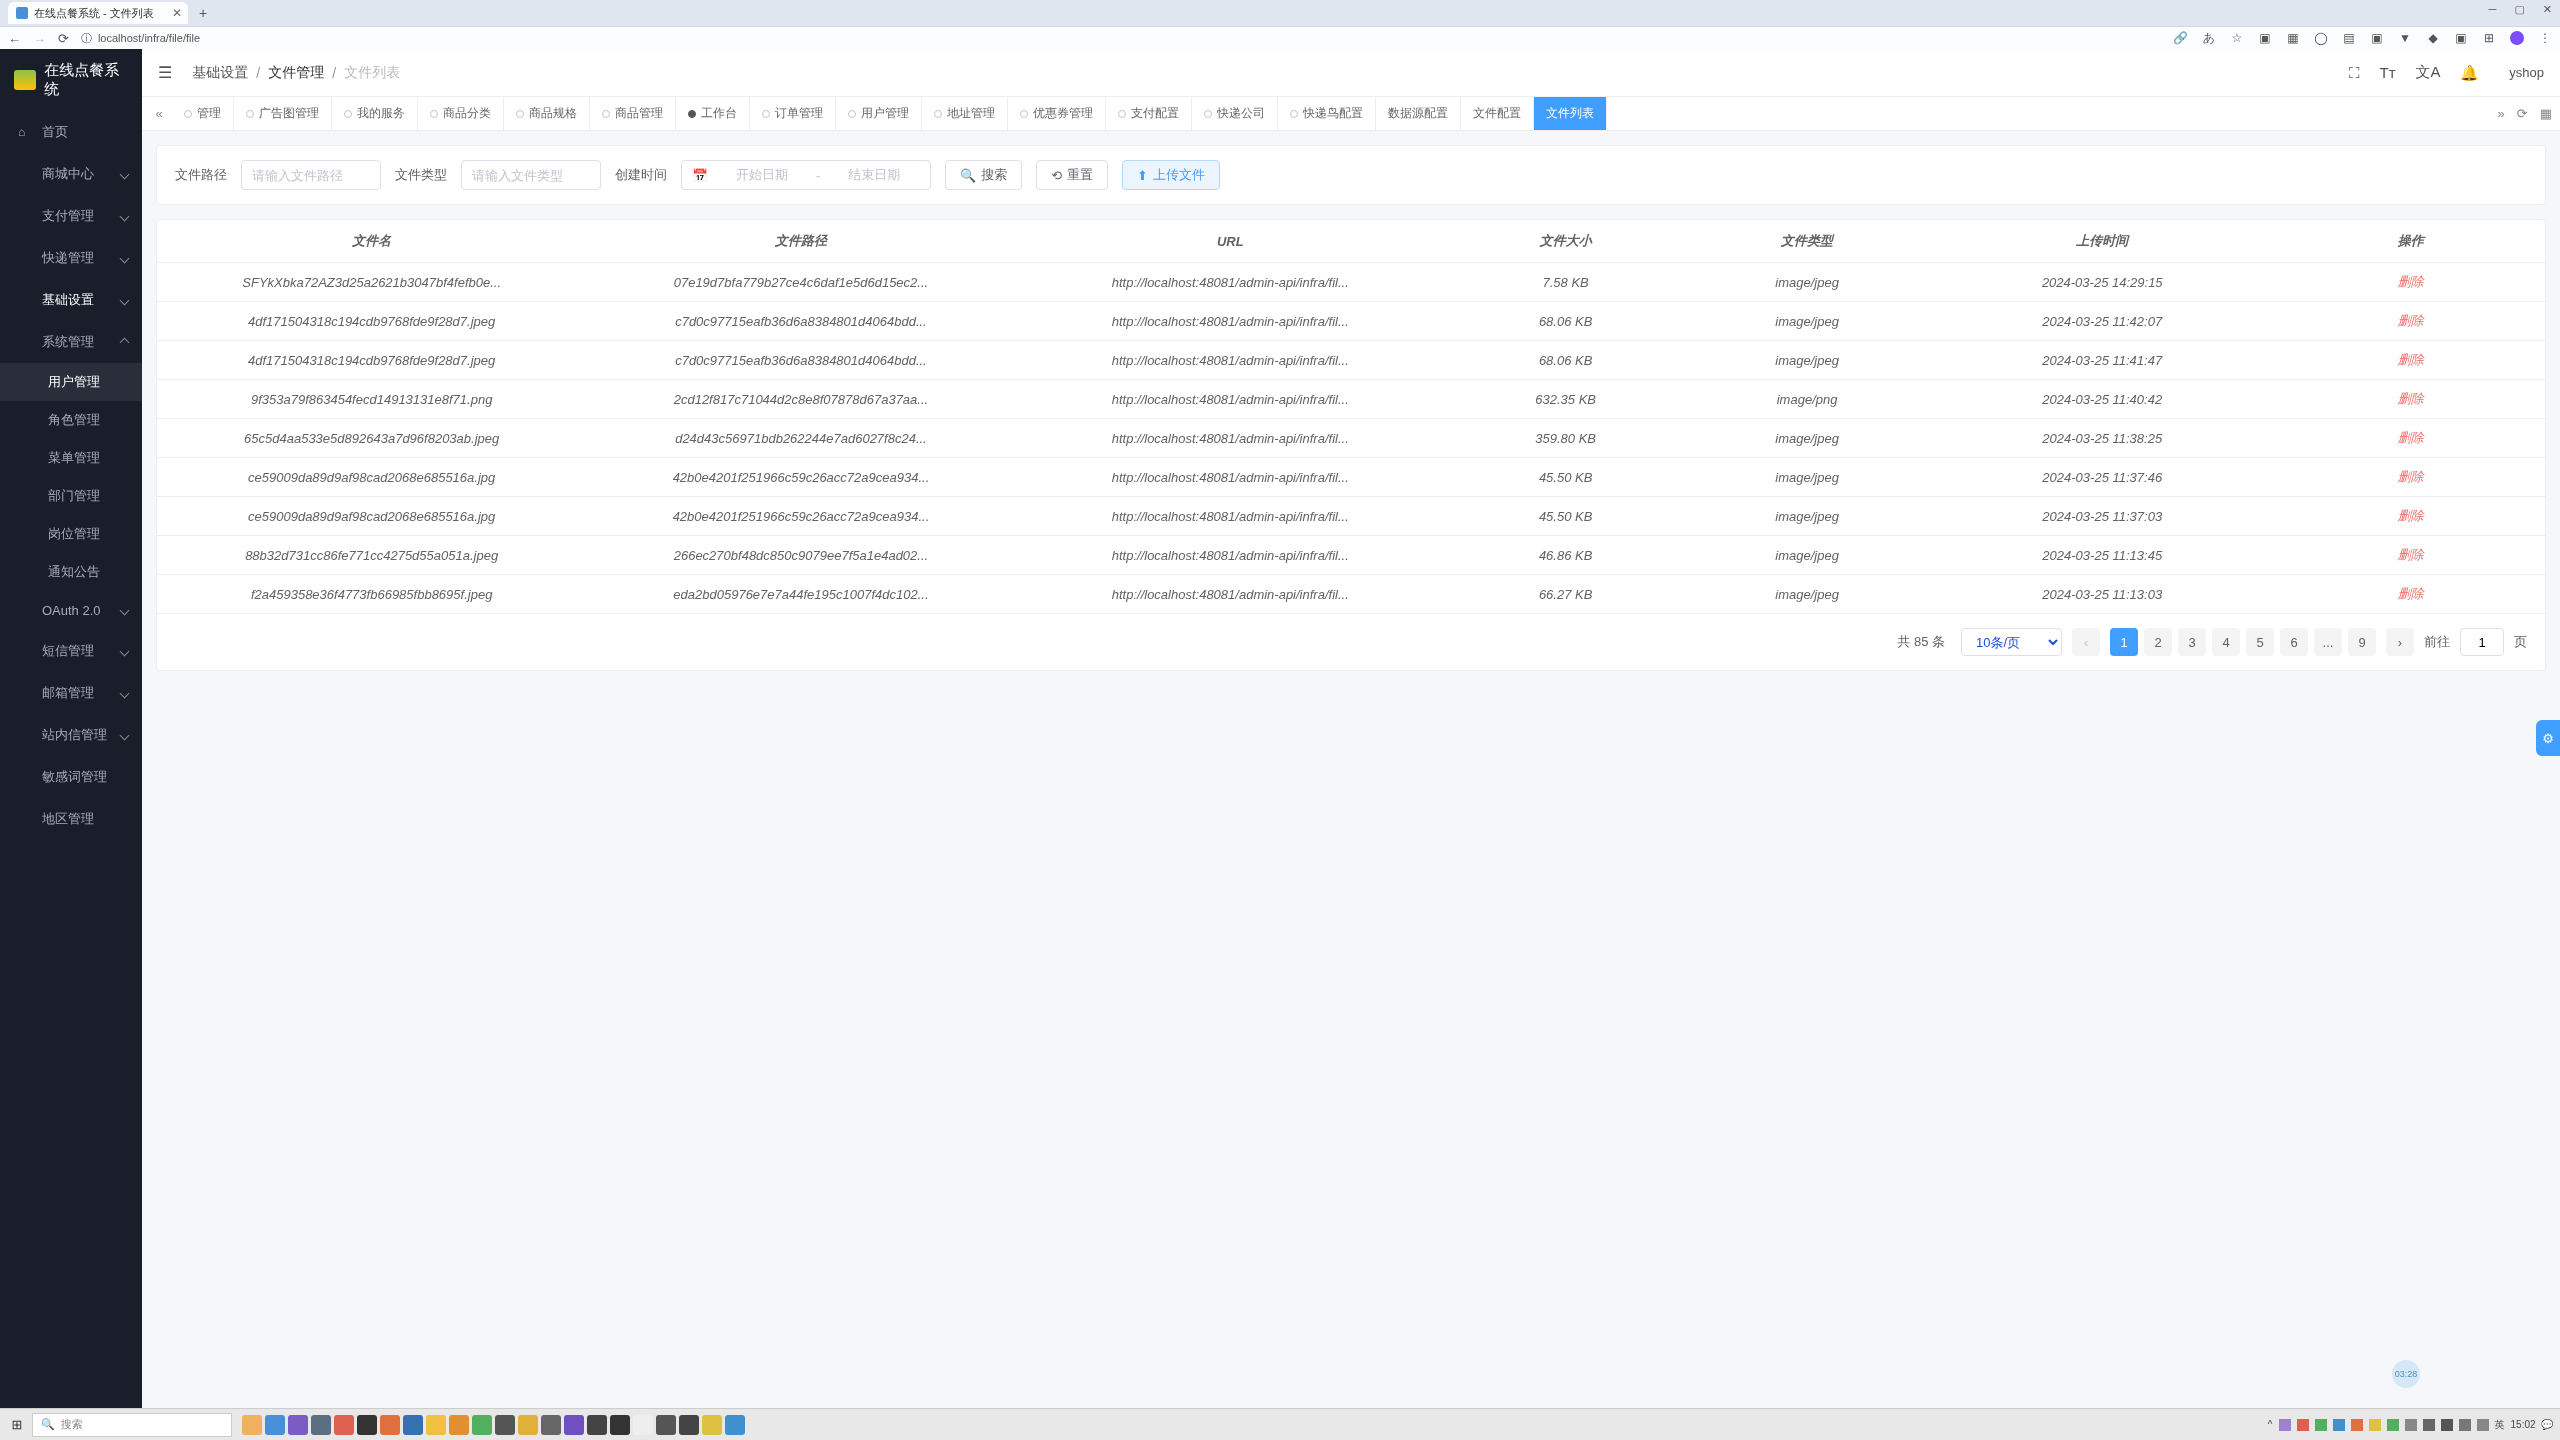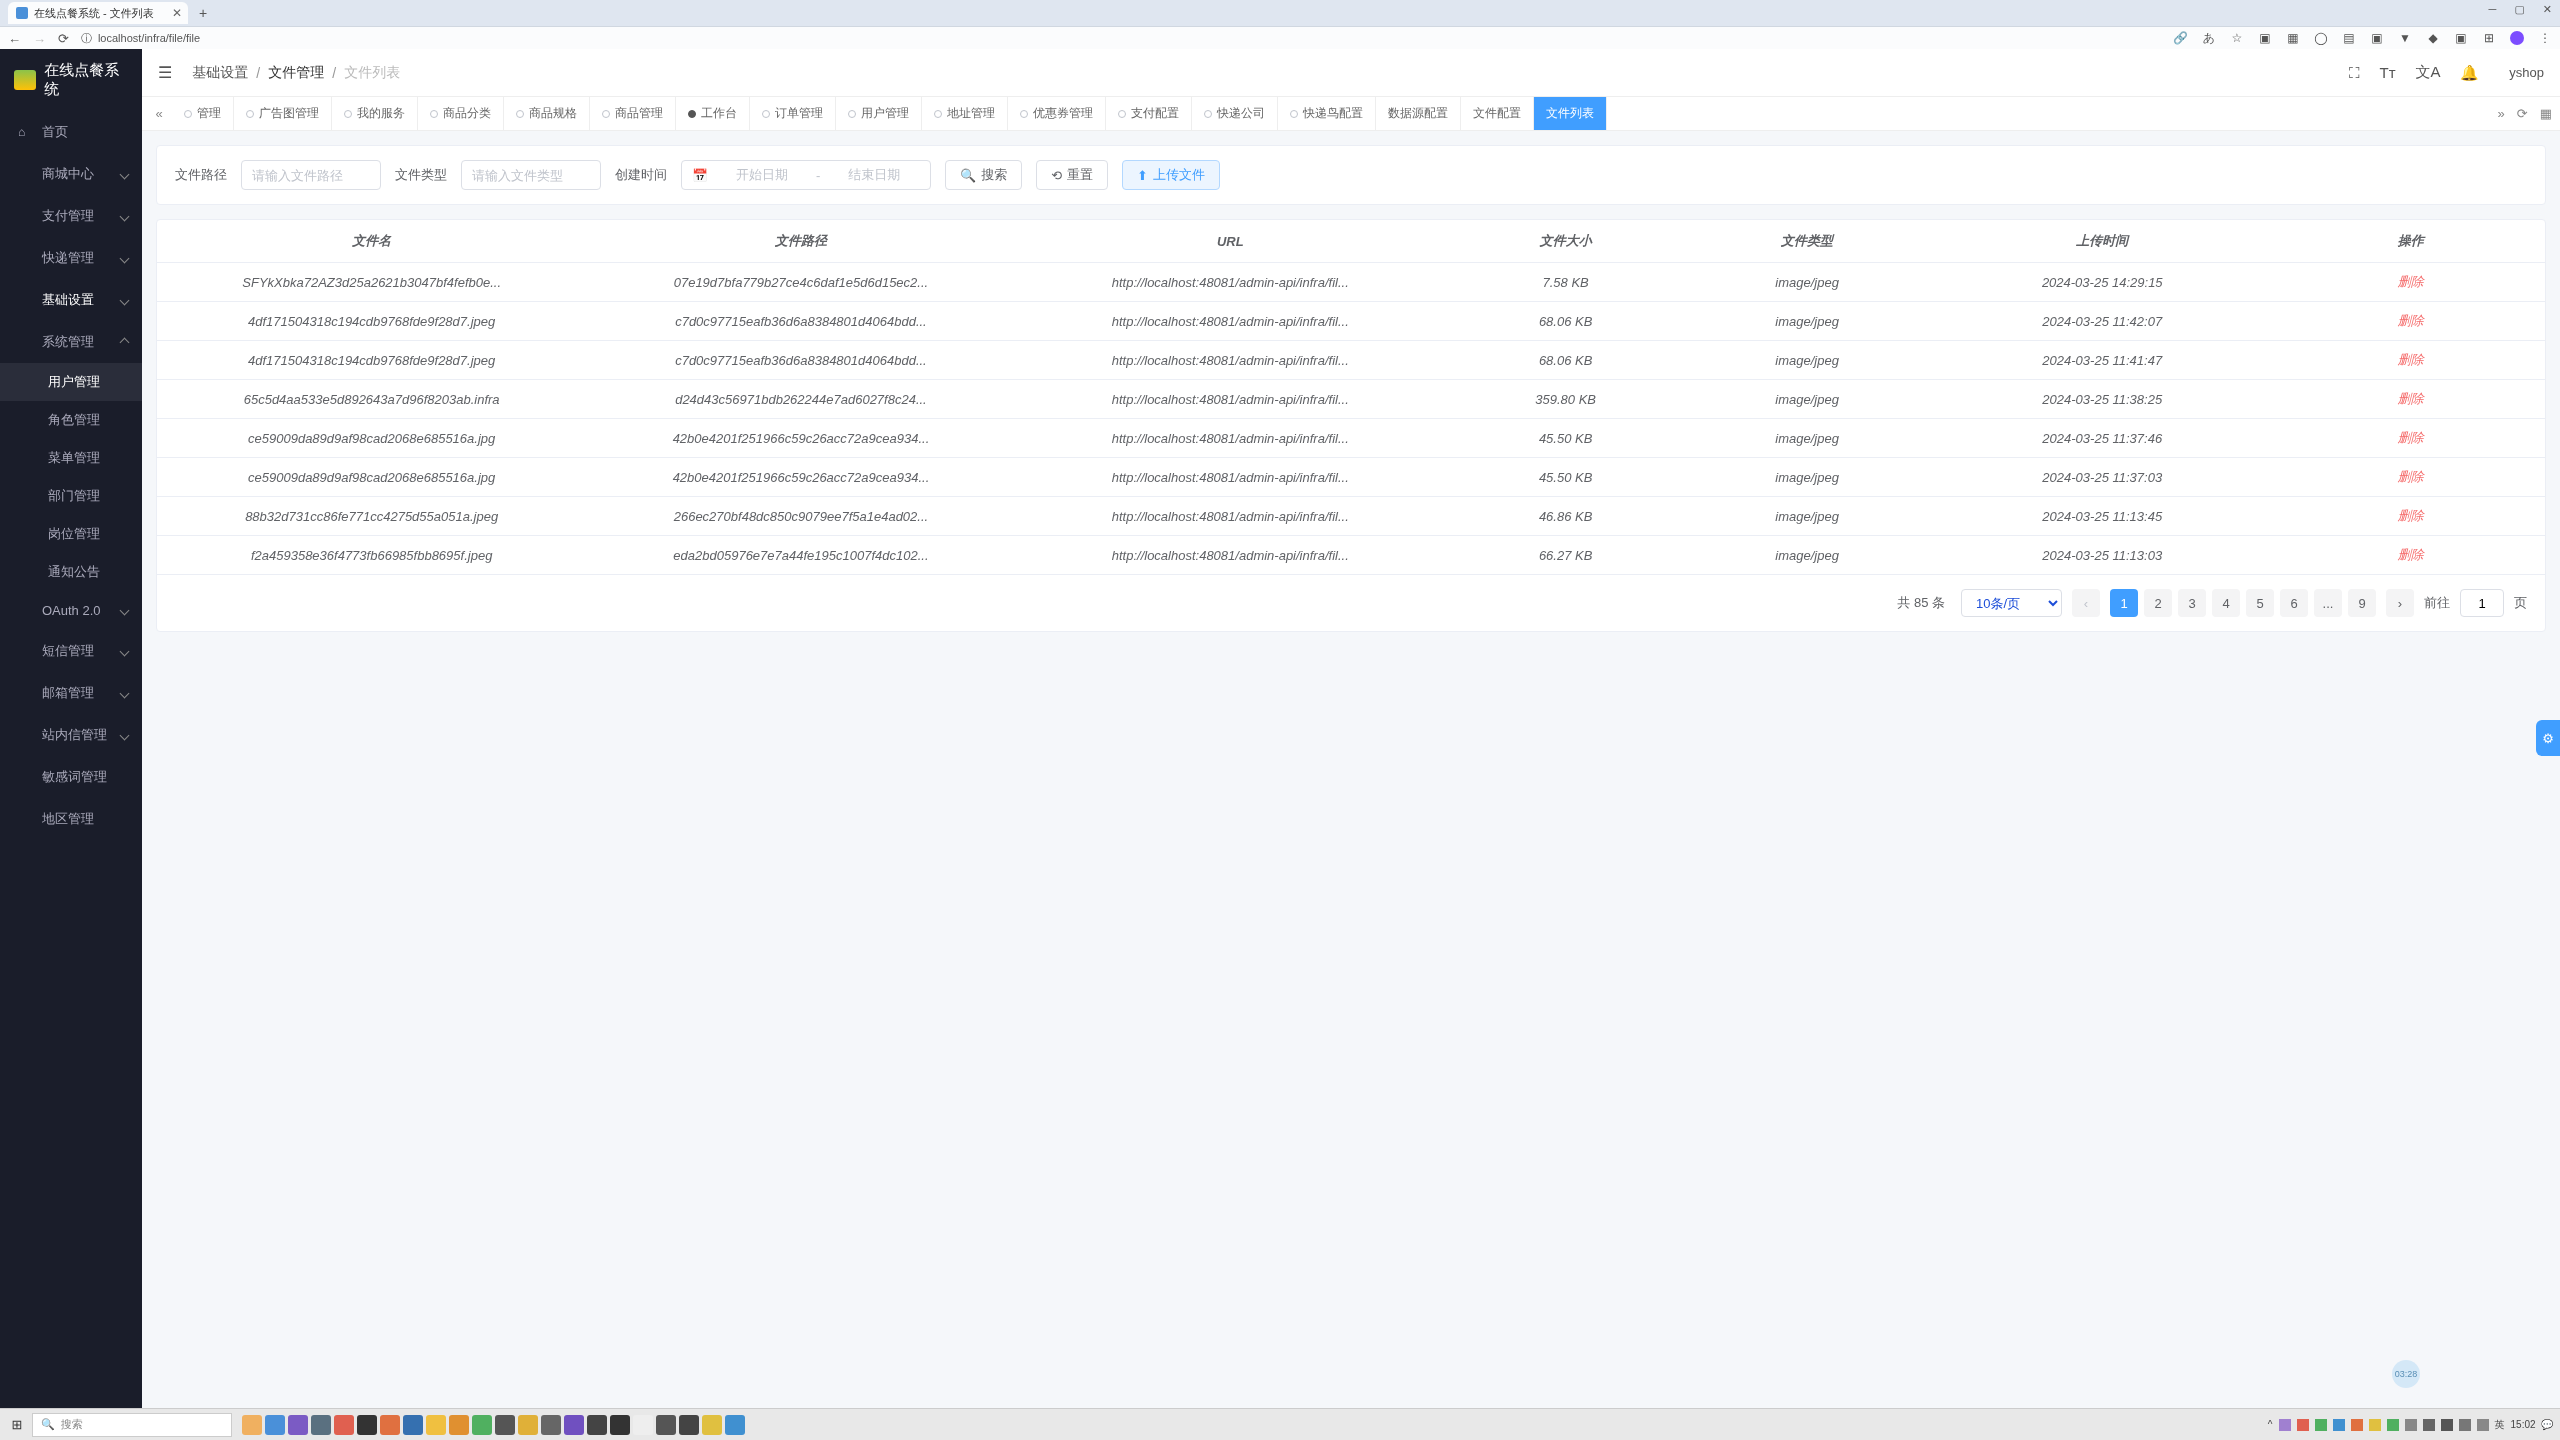--- a/index.html
+++ b/index.html
@@ -360,21 +360,30 @@
               <tr>
                 <td>4df171504318c194cdb9768fde9f28d7.jpeg</td>
                 <td>c7d0c97715eafb36d6a8384801d4064bdd...</td>
                 <td>http://localhost:48081/admin-api/infra/fil...</td>
                 <td>68.06 KB</td>
                 <td>image/jpeg</td>
                 <td>2024-03-25 11:41:47</td>
                 <td><span class="del">删除</span></td>
               </tr>
               <tr>
-                <td>65c5d4aa533e5d892643a7d96f8203ab.infra</td>
+                <td>9f353a79f863454fecd14913131e8f71.png</td>
+                <td>2cd12f817c71044d2c8e8f07878d67a37aa...</td>
+                <td>http://localhost:48081/admin-api/infra/fil...</td>
+                <td>632.35 KB</td>
+                <td>image/png</td>
+                <td>2024-03-25 11:40:42</td>
+                <td><span class="del">删除</span></td>
+              </tr>
+              <tr>
+                <td>65c5d4aa533e5d892643a7d96f8203ab.jpeg</td>
                 <td>d24d43c56971bdb262244e7ad6027f8c24...</td>
                 <td>http://localhost:48081/admin-api/infra/fil...</td>
                 <td>359.80 KB</td>
                 <td>image/jpeg</td>
                 <td>2024-03-25 11:38:25</td>
                 <td><span class="del">删除</span></td>
               </tr>
               <tr>
                 <td>ce59009da89d9af98cad2068e685516a.jpg</td>
                 <td>42b0e4201f251966c59c26acc72a9cea934...</td>

